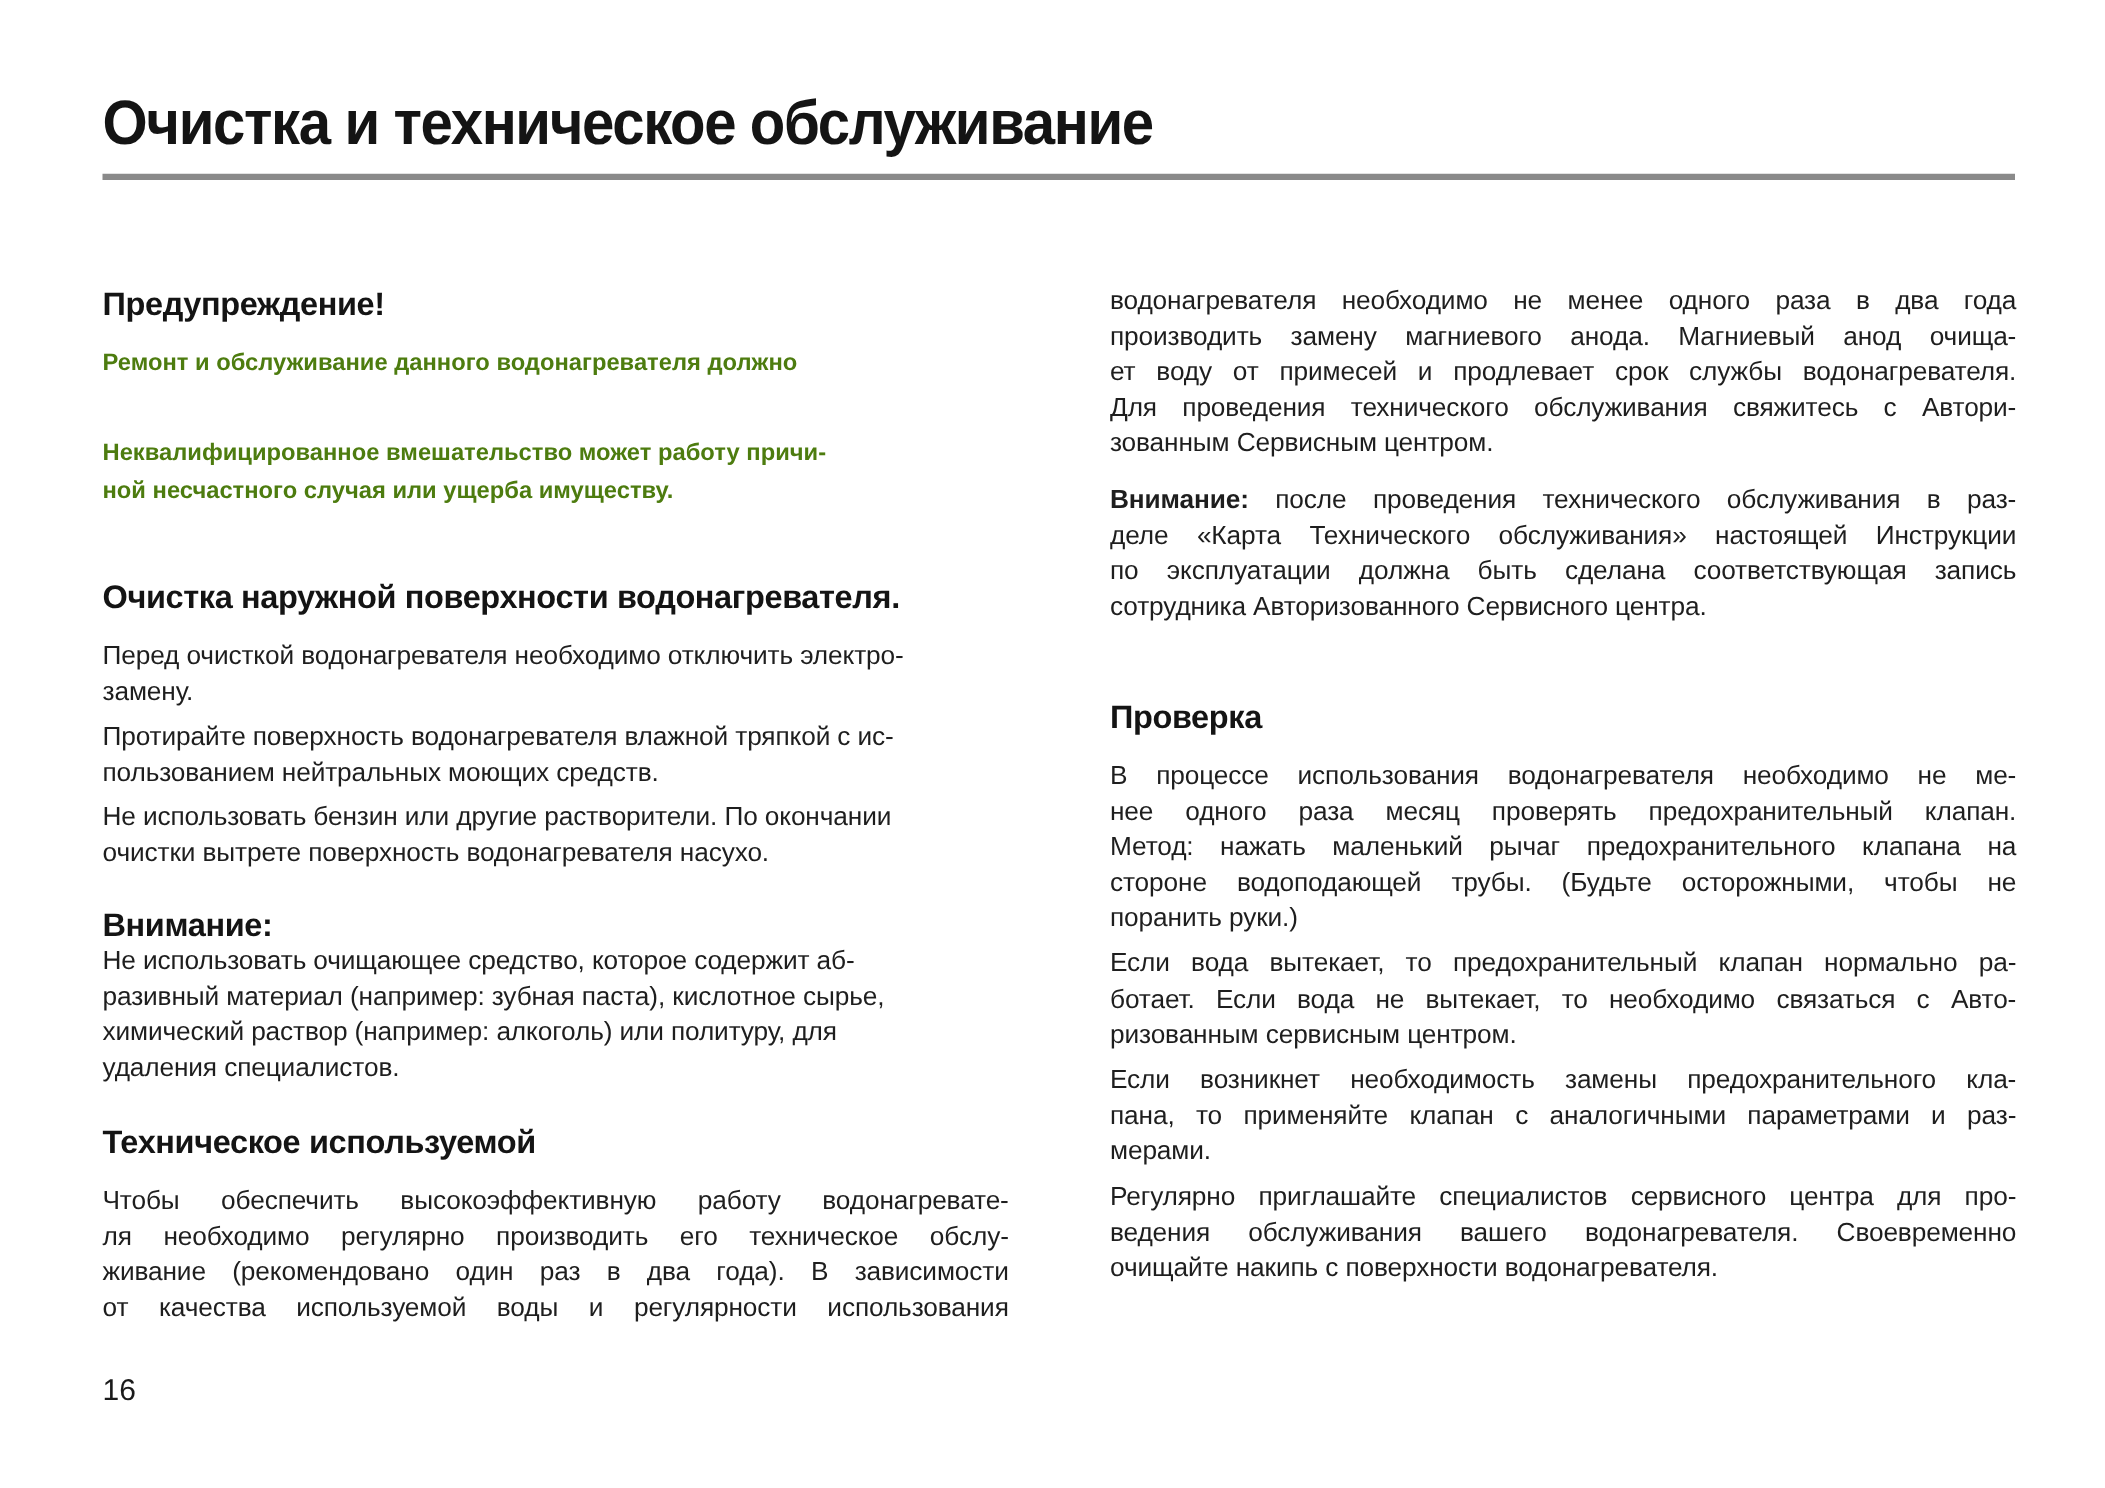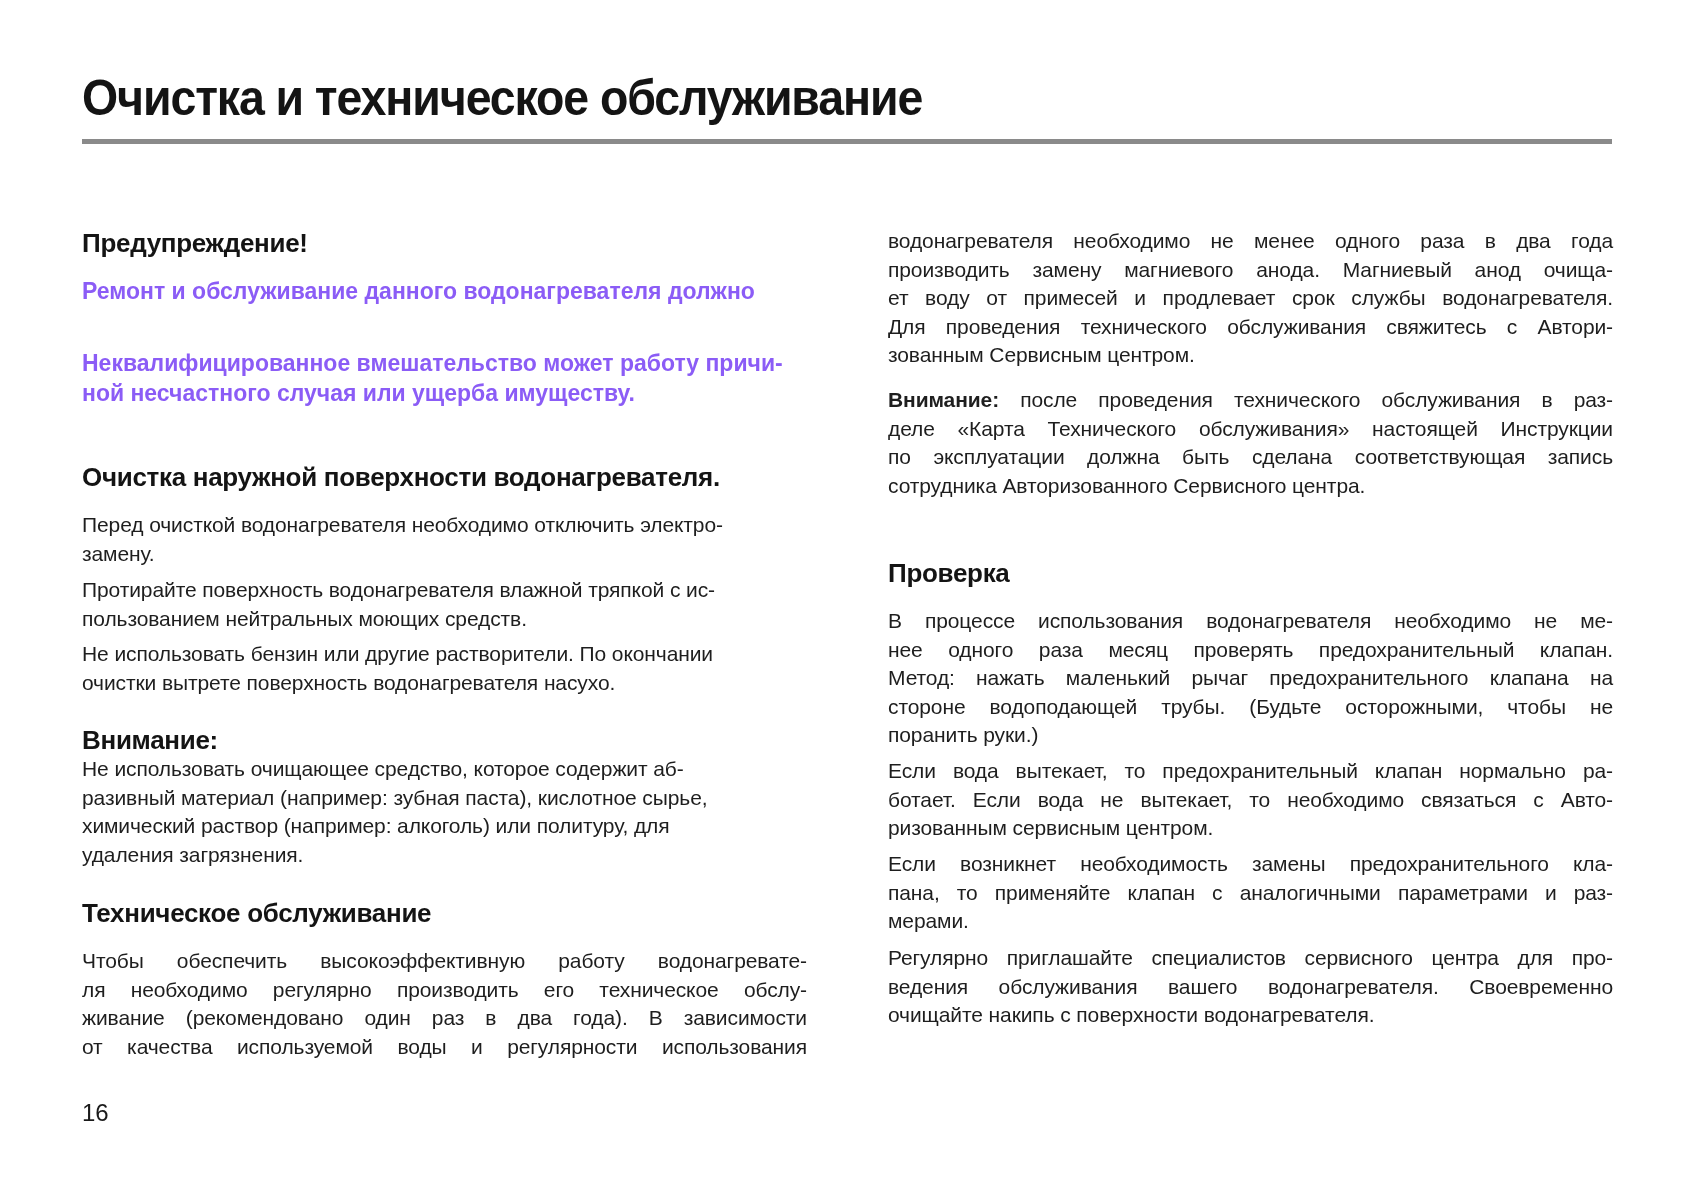--- a/index.html
+++ b/index.html
@@ -54,23 +54,23 @@
     .heading {
       font-weight: bold;
       font-size: 26px;
       line-height: 34px;
       letter-spacing: -0.3px;
       color: #141414;
       white-space: nowrap;
     }
     .bold-para {
       font-weight: bold;
-      font-size: 23px;
+      font-size: 19px;
       line-height: 30px;
-      color: #8b5cf6;
+      color: #4d7c0f;
       white-space: nowrap;
     }
     .para {
       font-size: 21px;
       line-height: 28.5px;
       color: #1e1e1e;
       letter-spacing: -0.1px;
     }
     .line {
       display: block;
@@ -129,25 +129,25 @@
     <span class="line">очистки вытрете поверхность водонагревателя насухо.</span>
   </div>
 
   <div class="block" style="top:723px;">
     <div class="heading">Внимание:</div>
   </div>
   <div class="block para" style="top:755px;">
     <span class="line">Не использовать очищающее средство, которое содержит аб-</span>
     <span class="line">разивный материал (например: зубная паста), кислотное сырье,</span>
     <span class="line">химический раствор (например: алкоголь) или политуру, для</span>
-    <span class="line">удаления загрязнения.</span>
+    <span class="line">удаления специалистов.</span>
   </div>
 
   <div class="block" style="top:896px;">
-    <div class="heading">Техническое обслуживание</div>
+    <div class="heading">Техническое используемой</div>
   </div>
   <div class="block para" style="top:947px;">
     <span class="line justify">Чтобы обеспечить высокоэффективную  работу водонагревате-</span>
     <span class="line justify">ля необходимо регулярно производить его техническое обслу-</span>
     <span class="line justify">живание (рекомендовано один раз в два года). В зависимости</span>
     <span class="line justify">от качества используемой воды  и регулярности использования</span>
   </div>
 </div>
 
 <div class="column col-right">

